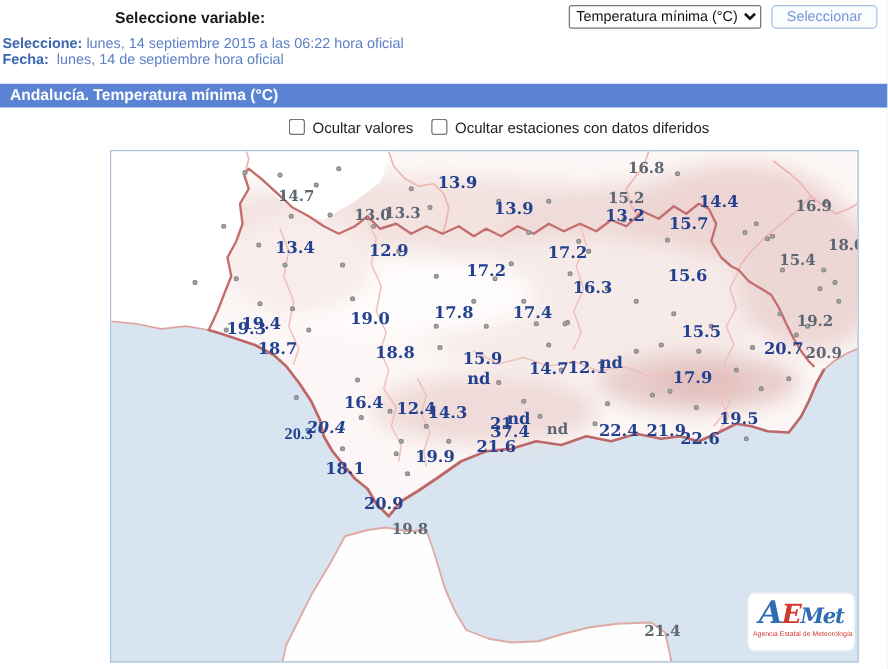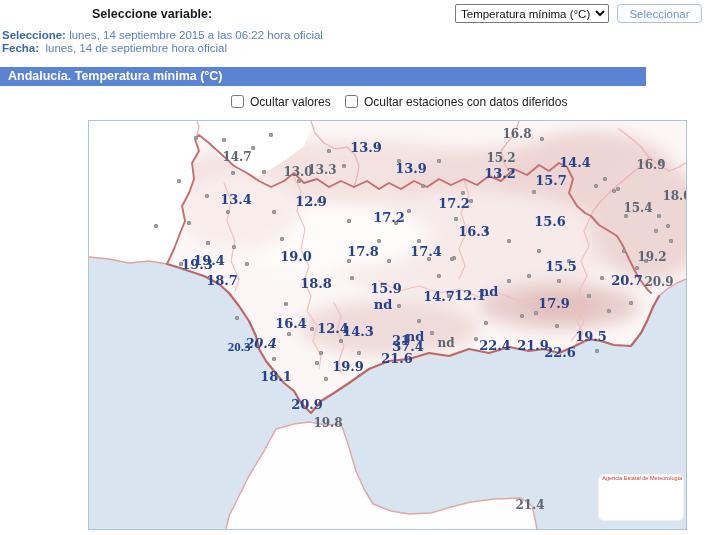--- a/index.html
+++ b/index.html
@@ -11,21 +11,21 @@
               border:1px solid #777;border-radius:2px;background:#fff;color:#111;padding:0 1px;}
   .sel-btn{position:absolute;left:617px;top:4px;width:85px;height:19px;font-size:11.5px;
            color:#7394d6;background:#fcfdff;border:1px solid #a9c0e4;border-radius:4px;cursor:pointer;}
 
   
   .meta{position:absolute;left:2px;font-size:11.5px;color:#5b7fc4;}
   .meta b{color:#3a67b0;}
   .meta.l1{top:29px;} .meta.l2{top:42px;}
 
   
-  .hdr-bar{position:absolute;left:0;top:67px;width:646px;height:19px;background:#5b83d3;}
+  .hdr-bar{position:absolute;left:0;top:67px;width:710px;height:19px;background:#5b83d3;}
   .hdr-bar span{display:block;padding:2px 0 0 8px;color:#fff;font-weight:bold;font-size:12.5px;}
 
   
   .chk-row{position:absolute;left:0;top:95px;width:710px;height:18px;font-size:12px;color:#222;}
   .chk1{position:absolute;left:231px;top:0;}
   .chk2{position:absolute;left:345px;top:0;}
   .chk-row input{vertical-align:-2px;margin:0 6px 0 0;}
 
   
   .map{position:absolute;left:88px;top:120px;width:597px;height:408px;border:1px solid #a9c3d9;
@@ -270,15 +270,16 @@
       <span class="tval t-blue" style="left: 444px; top: 224px;">21.9</span>
       <span class="tval t-blue" style="left: 471px; top: 231px;">22.6</span>
       <span class="tval t-blue" style="left: 312px; top: 219px;">21</span>
       <span class="tval t-blue" style="left: 326px; top: 215px;">nd</span>
       <span class="tval t-blue" style="left: 319px; top: 225px;">37.4</span>
       <span class="tval t-blue" style="left: 308px; top: 237px;">21.6</span>
     </div>
 
 
   <div class="logo">
+    <div class="logo-text"><span class="lA">A</span><span class="lE">E</span><span class="lM">Met</span></div>
     <div class="logo-cap">Agencia Estatal de Meteorología</div>
   </div>
 </div>
 
 </body></html>

